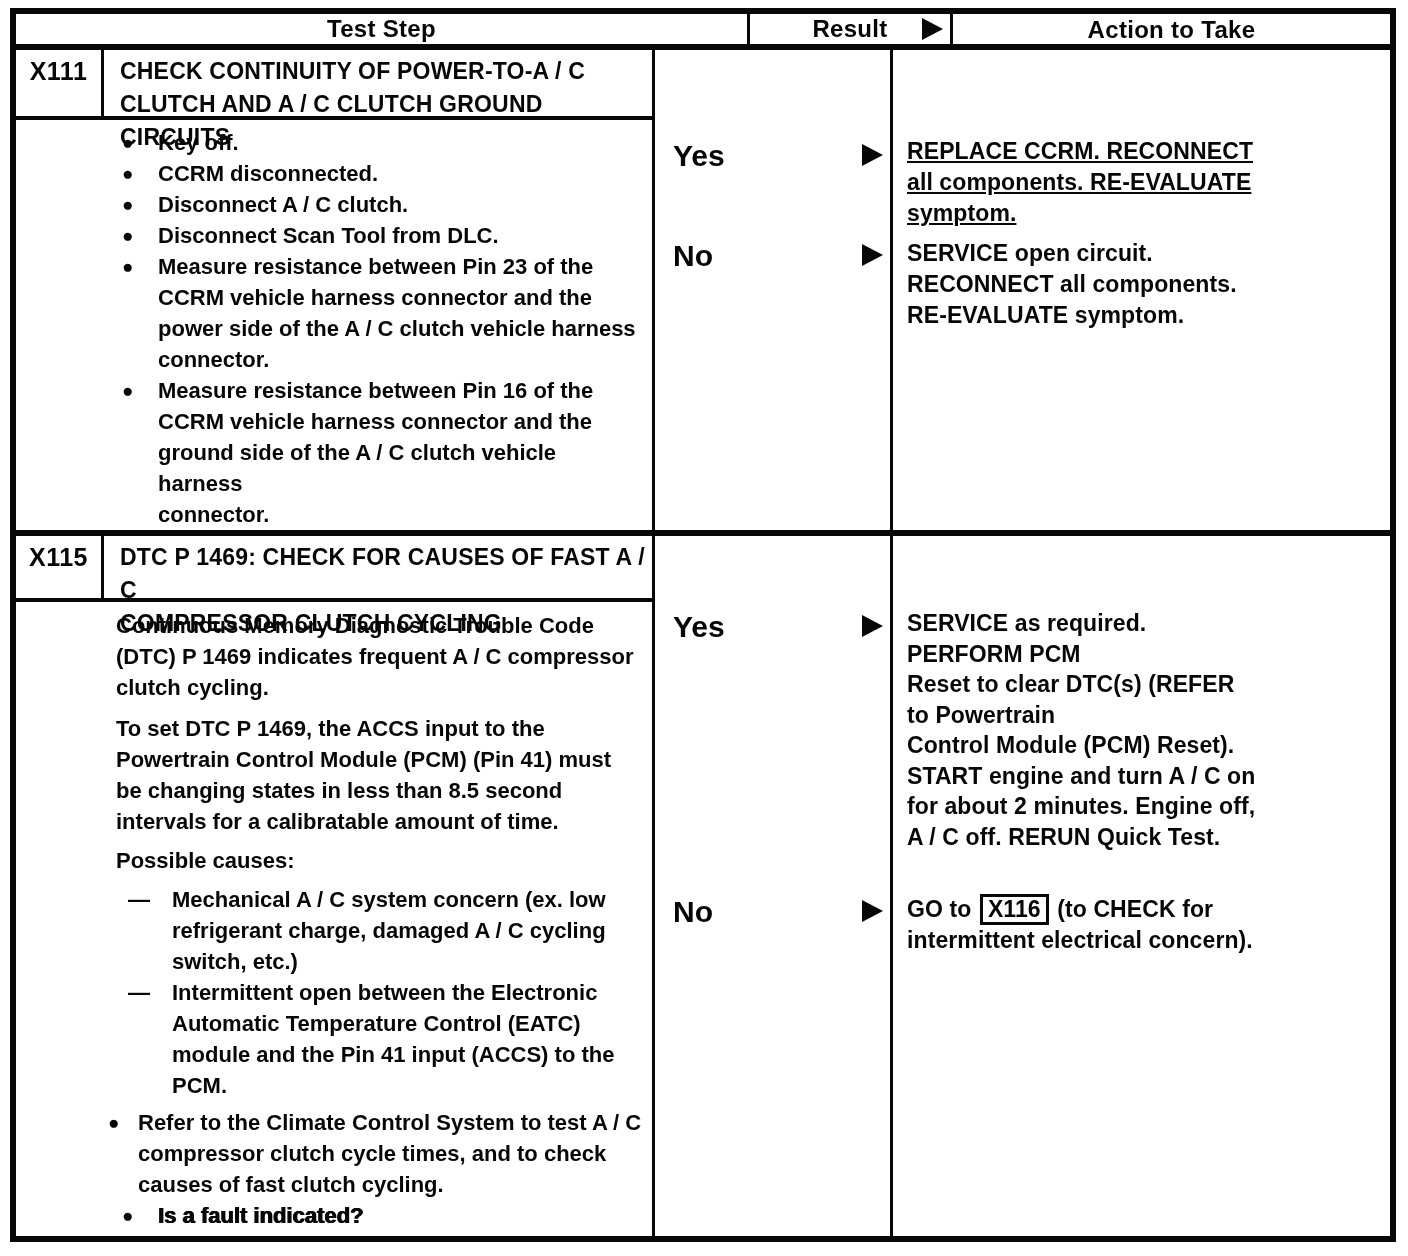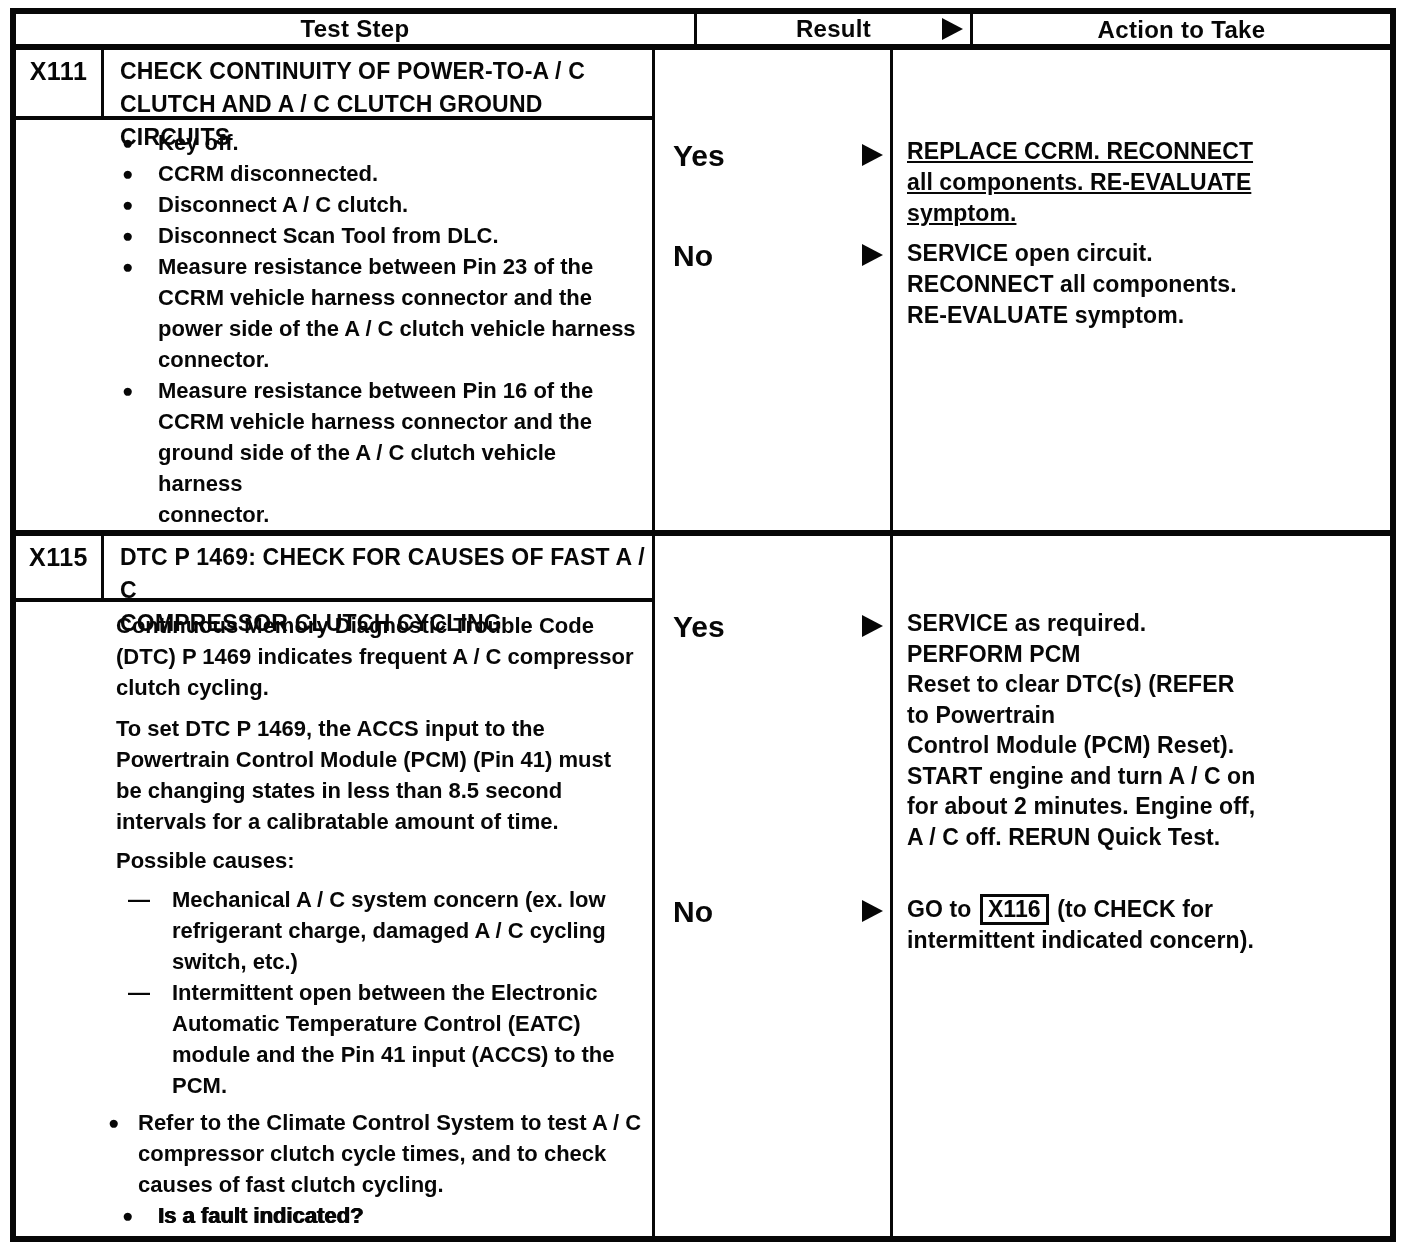--- a/index.html
+++ b/index.html
@@ -14,22 +14,22 @@
   .doc {
     position: absolute; left: 10px; top: 8px;
     width: 1386px; height: 1234px;
     border: 6px solid #070707;
     background: #fff;
     display: flex; flex-direction: column;
   }
   
   .header-row { display: flex; flex: 0 0 36px; border-bottom: 6px solid #070707; }
   .hc { display: flex; align-items: center; justify-content: center; font-size: 24px; letter-spacing: .3px; }
-  .hc-test { width: 678px; }
-  .hc-result { width: 276px; border-left: 3px solid #070707; position: relative; }
+  .hc-test { width: 731px; }
+  .hc-result { width: 203px; border-left: 3px solid #070707; position: relative; }
   .hc-action { flex: 1; border-left: 3px solid #070707; align-items: flex-end; }
   .arrow {
     width: 0; height: 0;
     border-top: 11px solid transparent;
     border-bottom: 11px solid transparent;
     border-left: 21px solid #070707;
     display: inline-block;
   }
   .hc-result .arrow { position: absolute; right: 7px; top: 50%; transform: translateY(-50%); }
   
@@ -214,17 +214,17 @@
     <div class="sec-action">
       <div class="act x115-a1">SERVICE as required.
 PERFORM PCM
 Reset to clear DTC(s) (REFER
 to Powertrain
 Control Module (PCM) Reset).
 START engine and turn A / C on
 for about 2 minutes. Engine off,
 A / C off. RERUN Quick Test.</div>
       <div class="act x115-a2"><span>GO to</span> <span class="stepbox">X116</span> <span>(to CHECK for
-intermittent indicated concern).</span></div>
+intermittent electrical concern).</span></div>
     </div>
   </div>
 
 </div>
 
 </body></html>

